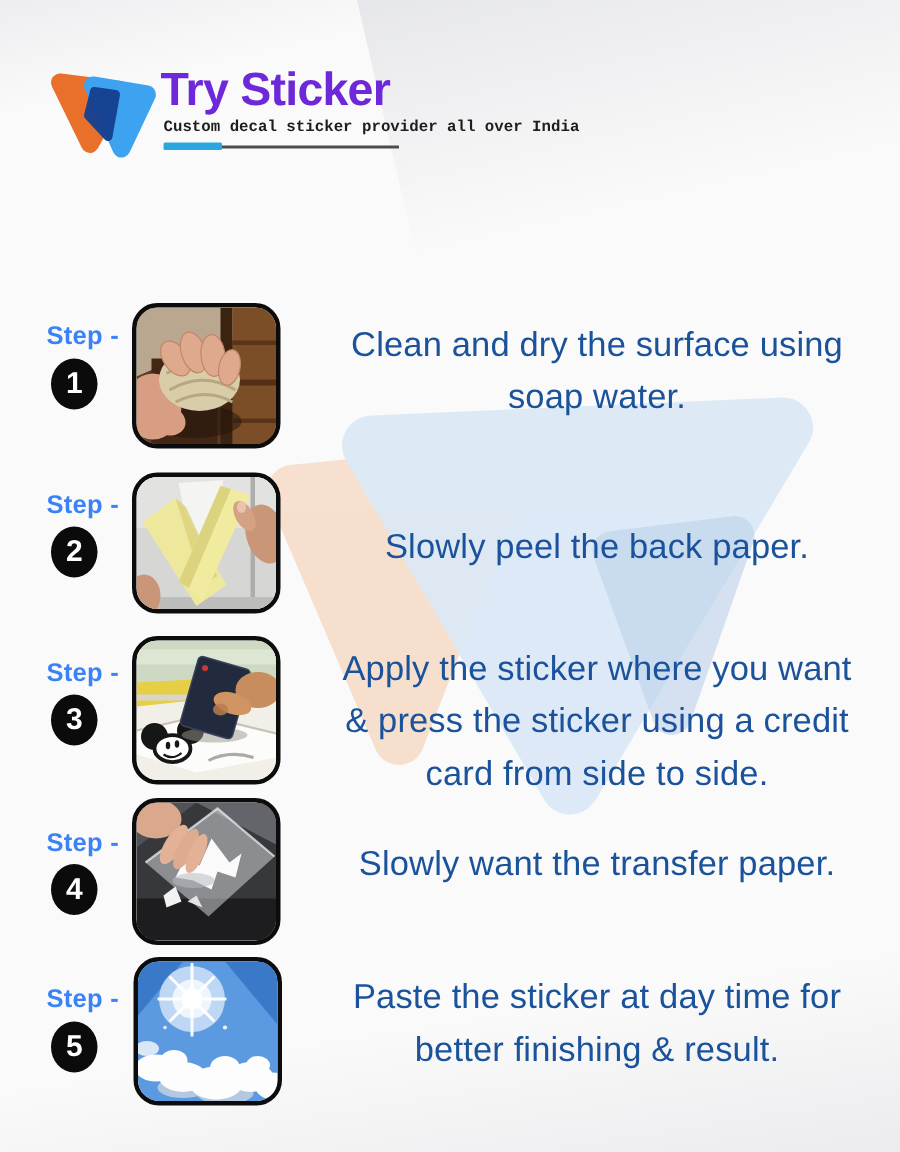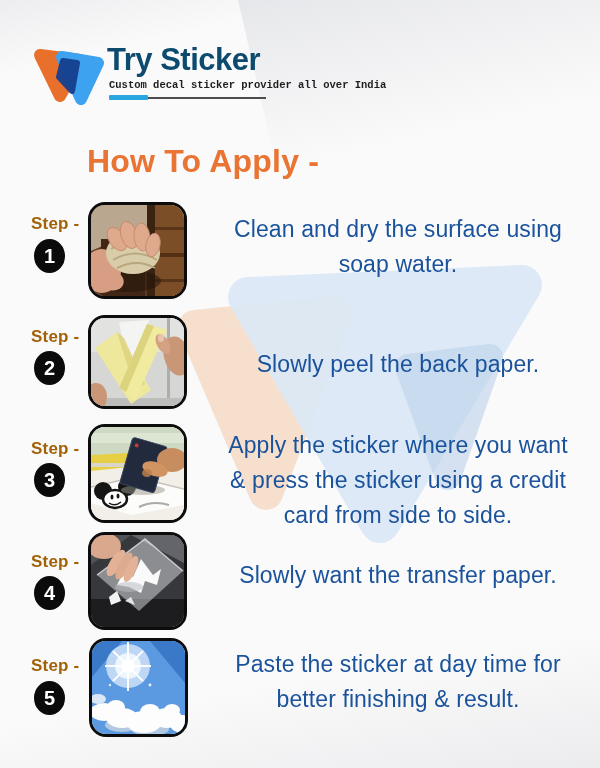--- a/index.html
+++ b/index.html
@@ -13,30 +13,30 @@
     background:linear-gradient(180deg, rgba(222,223,228,0.95), rgba(222,223,228,0));}
   #streak-tr{right:-170px;top:-70px;width:520px;height:185px;transform:rotate(-13deg);
     background:linear-gradient(180deg, rgba(226,227,231,0.85), rgba(226,227,231,0));}
   #streak-bl{left:-120px;bottom:-130px;width:760px;height:210px;transform:rotate(-9deg);
     background:linear-gradient(0deg, rgba(224,225,229,0.9), rgba(224,225,229,0));}
   .watermark{position:absolute;left:140px;top:255px;pointer-events:none;}
 
   .brand{position:absolute;left:0;top:0;width:600px;height:120px;}
   .brand-logo{position:absolute;left:30px;top:46px;}
   .brand-title{position:absolute;left:107px;top:42px;font-size:31px;font-weight:800;
-    color:#0c4a6e;letter-spacing:-0.5px;}
+    color:#6d28d9;letter-spacing:-0.5px;}
   .brand-tagline{position:absolute;left:109px;top:79px;font-size:10.5px;font-weight:600;color:#1d1d1d;font-family:Liberation Mono, monospace;}
   .brand-underline{position:absolute;left:109px;top:95px;width:160px;height:6px;}
   .underline-accent{position:absolute;left:0;top:0;width:39px;height:5px;background:#2aa7e0;border-radius:1px;}
   .underline-line{position:absolute;left:39px;top:1.8px;width:118px;height:1.8px;background:#4d4d4d;}
 
   .heading{position:absolute;left:87px;top:143px;margin:0;font-size:32px;font-weight:bold;
     color:#e97434;letter-spacing:0.2px;}
 
-  .step-label{position:absolute;font-size:17px;font-weight:bold;color:#a16207;letter-spacing:0.2px;}
+  .step-label{position:absolute;font-size:17px;font-weight:bold;color:#3b82f6;letter-spacing:0.2px;}
   .step-number{position:absolute;width:31px;height:34px;border-radius:50%;background:#0b0b0b;
     color:#ffffff;font-size:20px;font-weight:bold;display:flex;align-items:center;justify-content:center;}
   .photo{position:absolute;border:3px solid #0c0c0c;border-radius:17px;overflow:hidden;background:#fff;}
   .photo svg{display:block;}
   .step-text{position:absolute;left:203px;width:390px;font-size:23px;line-height:35px;
     font-weight:500;color:#1a529b;white-space:pre-line;letter-spacing:0.1px;text-align:center;}
 </style>
 </head>
 <body>
 
@@ -59,21 +59,20 @@
       <polygon points="33,15 47,17 42,45 29,31" fill="#16418f" stroke="#16418f" stroke-width="6" stroke-linejoin="round" opacity="0.96"></polygon>
     </svg>
     <div class="brand-title">Try Sticker</div>
     <div class="brand-tagline">Custom decal sticker provider all over India</div>
     <div class="brand-underline">
       <div class="underline-accent"></div>
       <div class="underline-line"></div>
     </div>
   </header>
 
-  <h1 class="heading">How To Apply -</h1>
 
   <section>
     <div class="step-label" style="left:31px;top:214px;">Step -</div>
     <div class="step-number" style="left:34px;top:239px;">1</div>
     <div class="photo" style="left:88px;top:202px;">
       <svg width="93" height="91" viewBox="0 0 93 91">
         <rect width="93" height="91" fill="#5d3b22"></rect>
         <polygon points="0,0 93,0 93,13 42,28 0,46" fill="#b9a78f"></polygon>
         <rect x="56" y="0" width="8" height="91" fill="#3a2310"></rect>
         <rect x="64" y="0" width="29" height="91" fill="#7c4e28"></rect>

